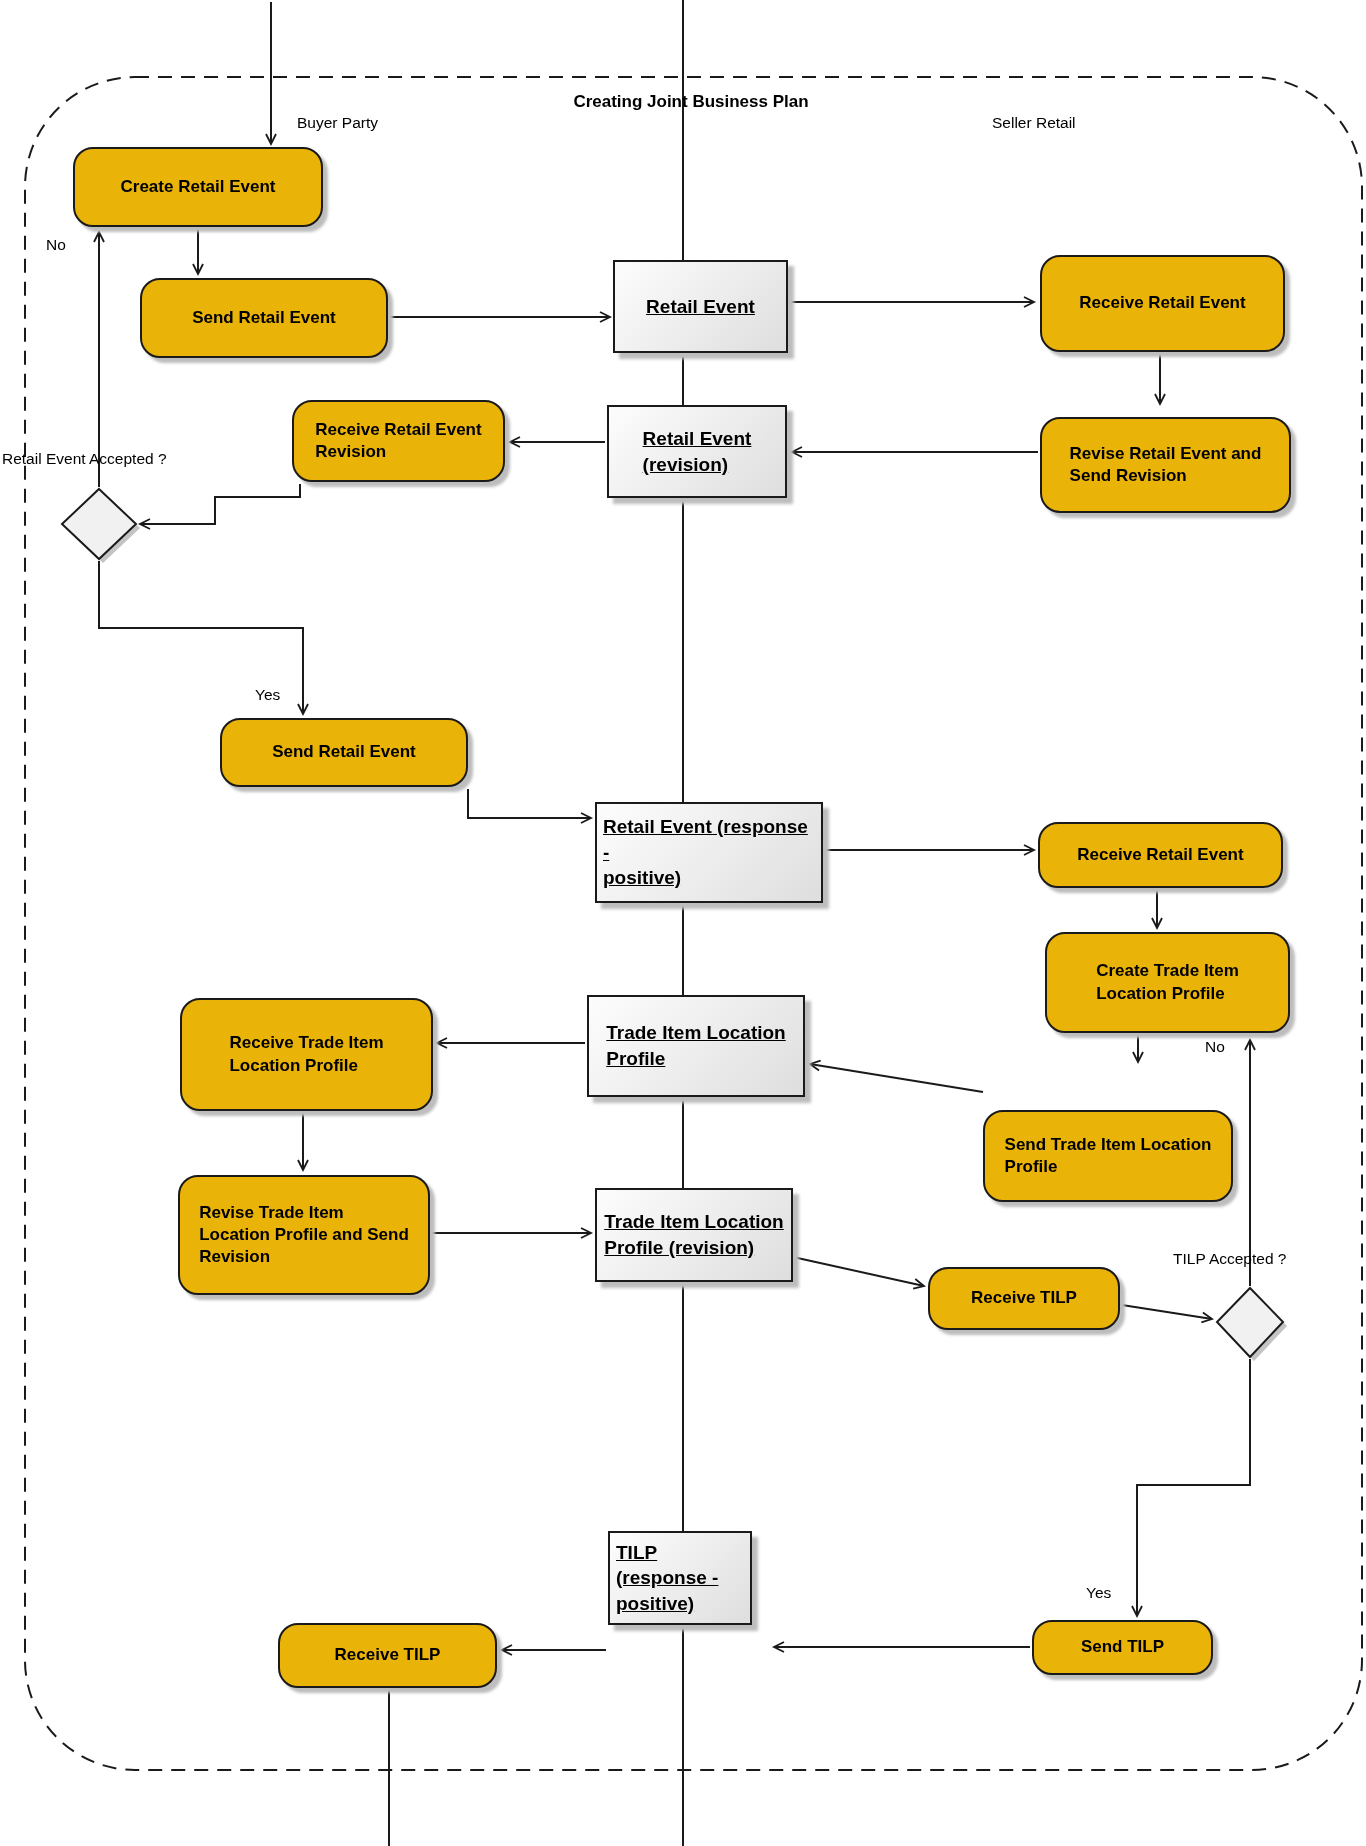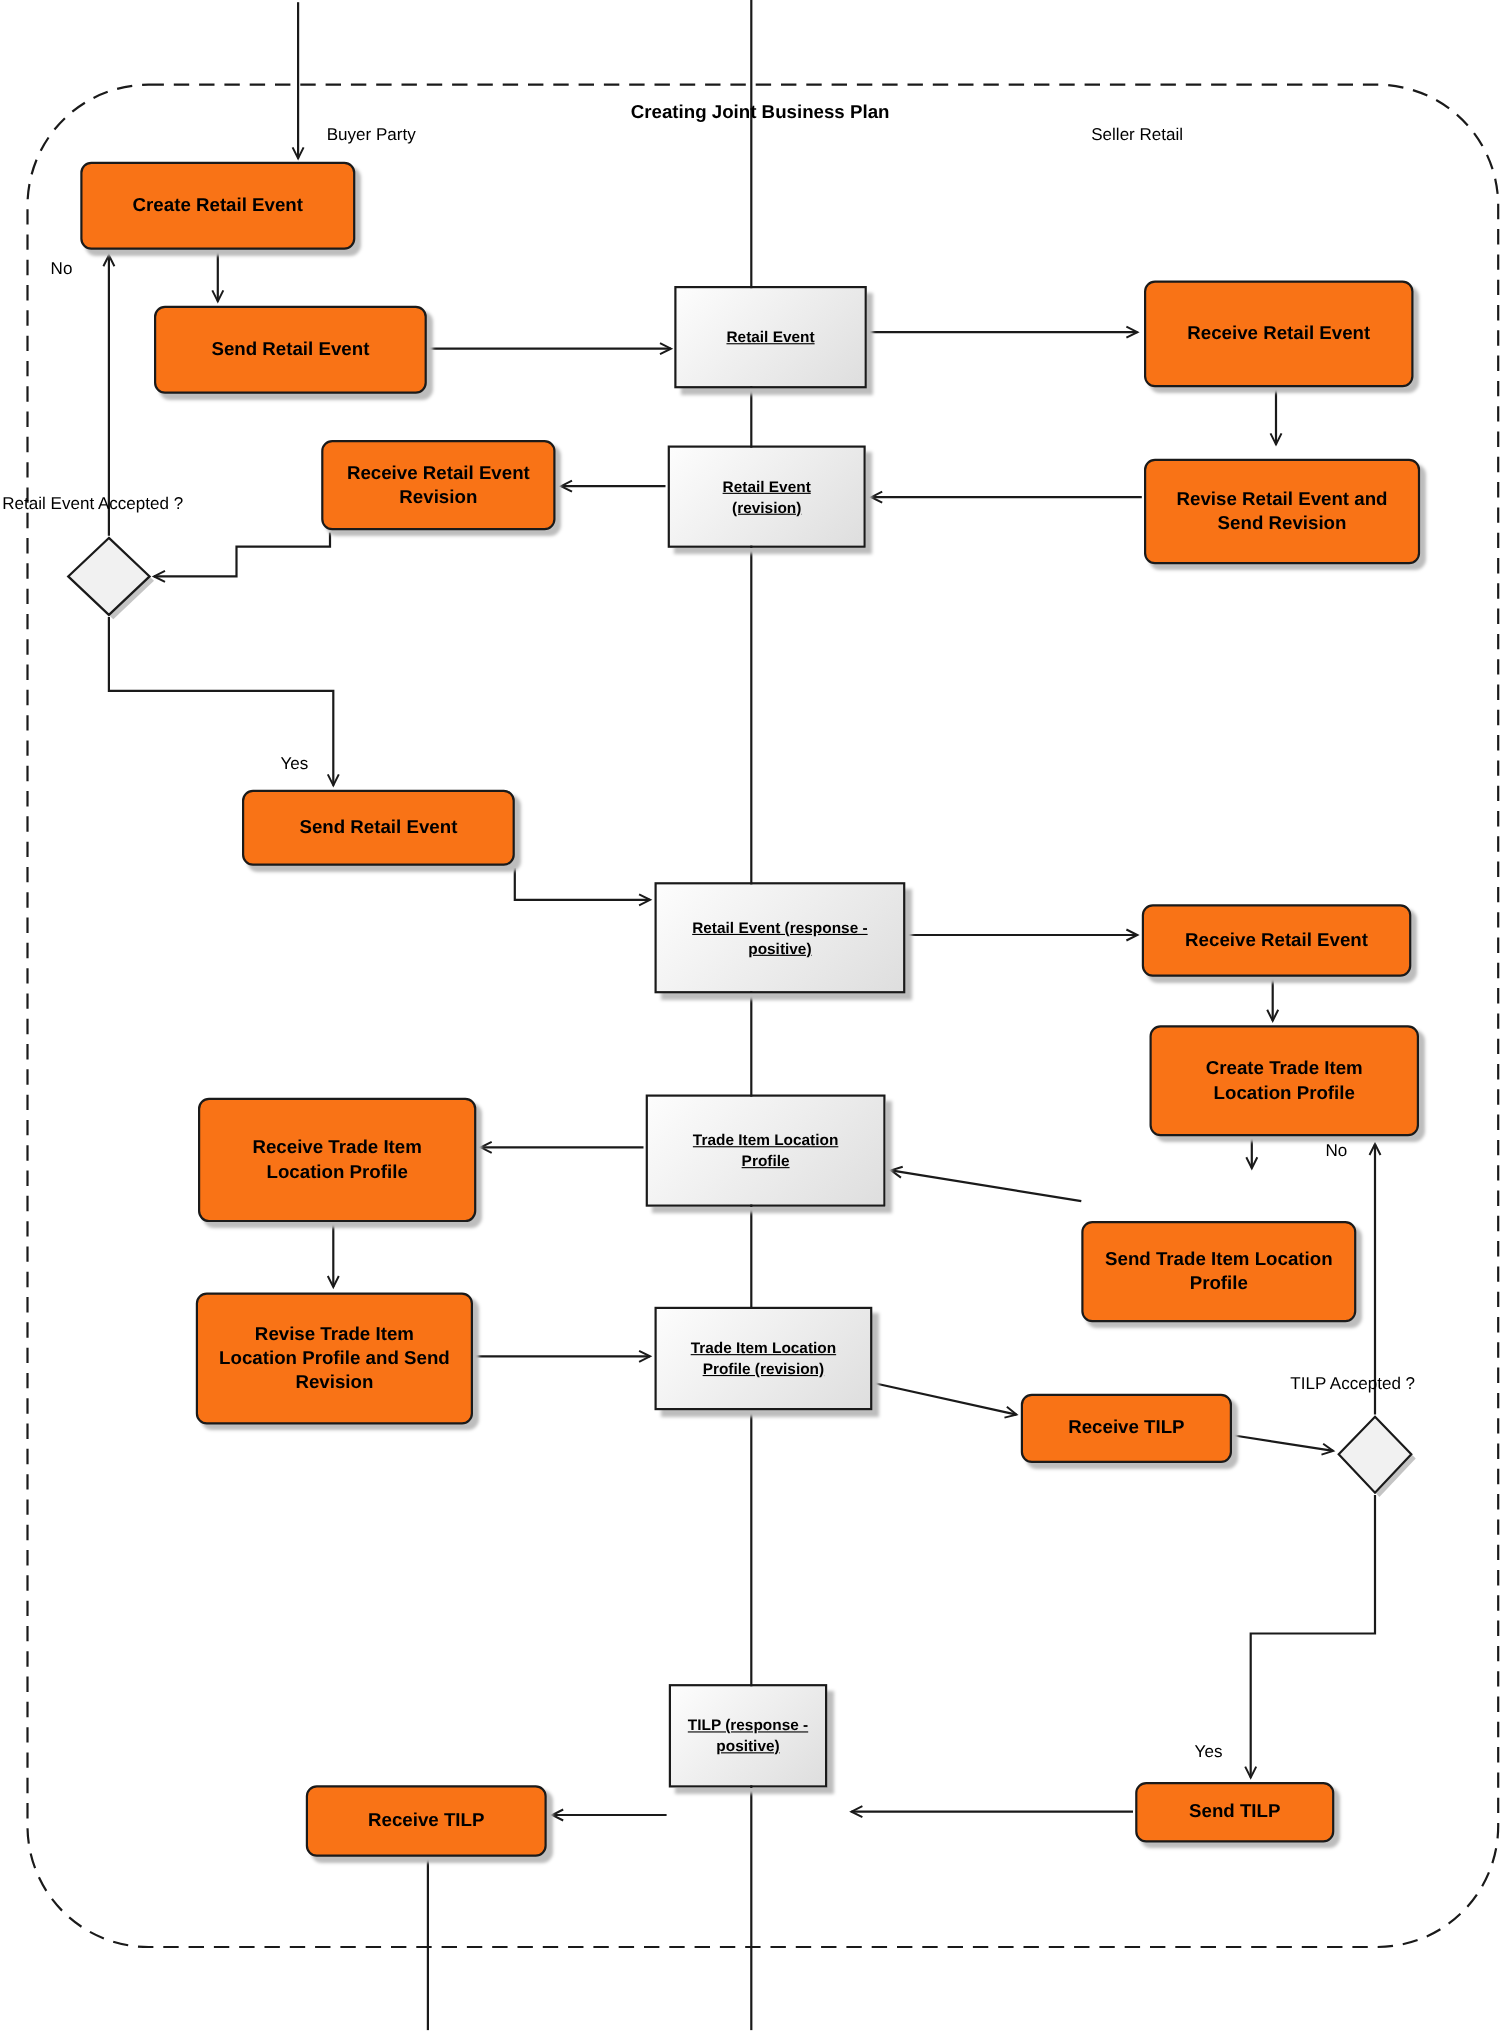--- a/index.html
+++ b/index.html
@@ -3,32 +3,32 @@
 <meta charset="utf-8">
 <style>
   html,body{margin:0;padding:0;background:#ffffff;}
   #canvas{
     position:relative;width:1366px;height:1846px;background:#ffffff;overflow:hidden;
     font-family:"Liberation Sans",sans-serif;color:#000;
   }
   #wires{position:absolute;left:0;top:0;z-index:1;}
   .activity{
     position:absolute;z-index:2;box-sizing:border-box;
-    background:#f97316;border:2px solid #1a1a1a;border-radius:10px;
+    background:#eab308;border:2px solid #1a1a1a;border-radius:20px;
     box-shadow:5px 5px 3px #bdbdbd;
-    display:flex;align-items:center;justify-content:center;text-align:center;
+    display:flex;align-items:center;justify-content:center;text-align:left;
     font-weight:bold;font-size:17px;line-height:1.3;padding:2px 10px;
     white-space:pre-line;
   }
   .objnode{
     position:absolute;z-index:2;box-sizing:border-box;
     background:linear-gradient(135deg,#fdfdfd 0%,#ececec 55%,#dedede 100%);
     border:2px solid #1a1a1a;box-shadow:6px 6px 3px #bdbdbd;
-    display:flex;align-items:center;justify-content:center;text-align:center;
-    font-weight:bold;font-size:14px;line-height:1.35;padding:0 6px;
+    display:flex;align-items:center;justify-content:center;text-align:left;
+    font-weight:bold;font-size:19px;line-height:1.35;padding:0 6px;
     text-decoration:underline;white-space:pre-line;
   }
   .lbl{position:absolute;z-index:3;font-size:15.5px;white-space:nowrap;}
   .title{font-weight:bold;font-size:17px;text-align:center;}
 </style>
 </head>
 <body>
 
 <div id="canvas">
 

